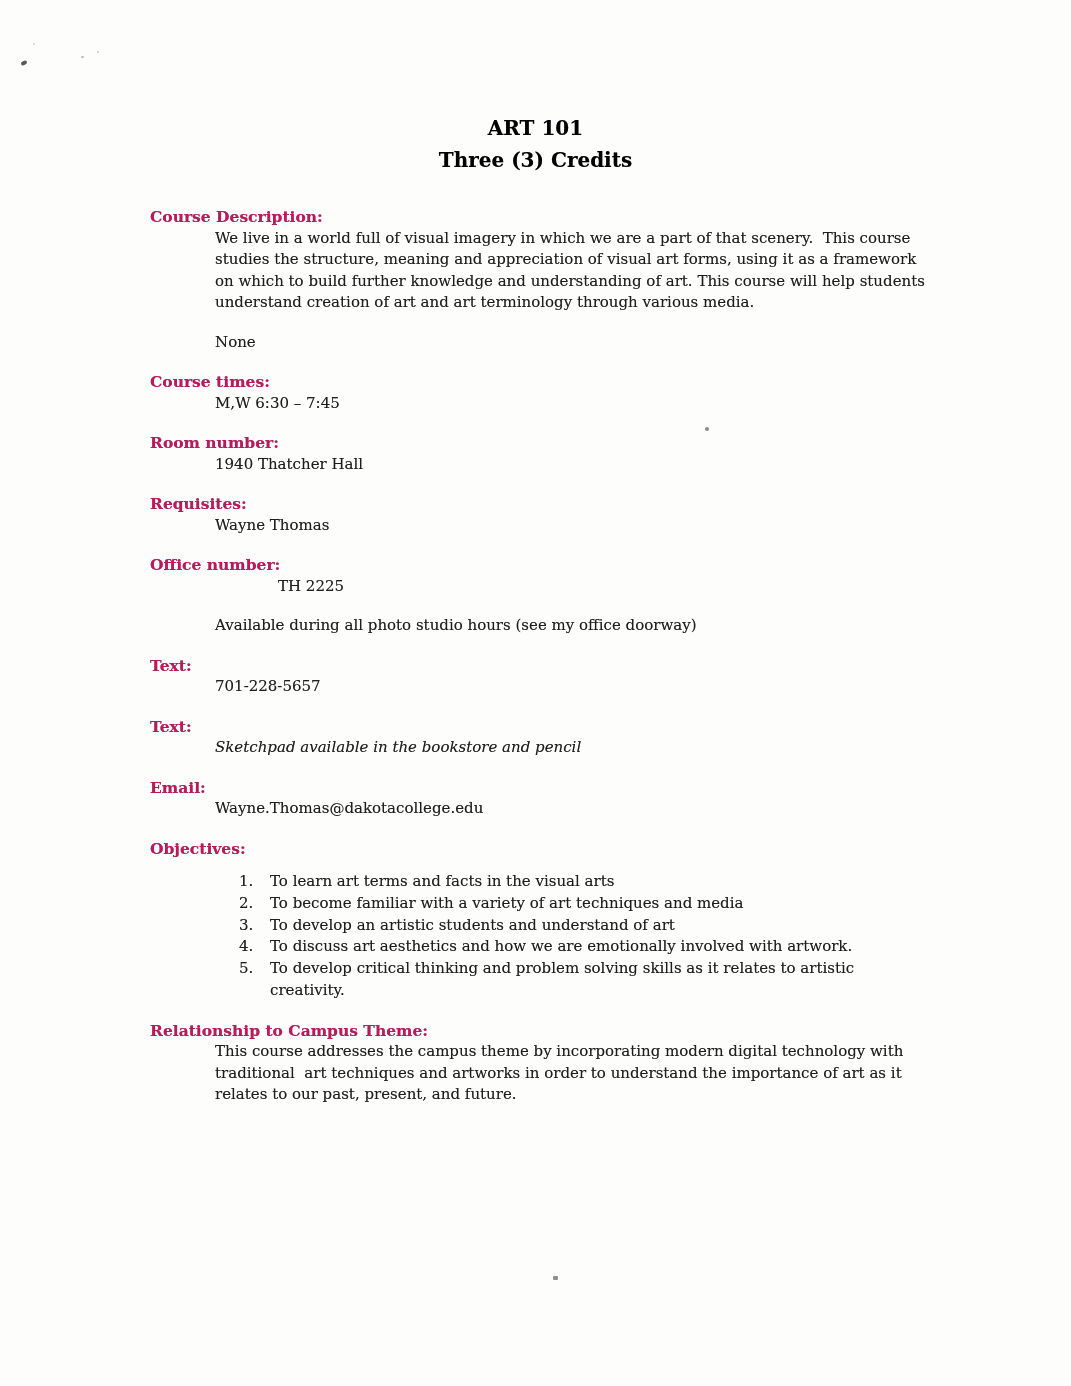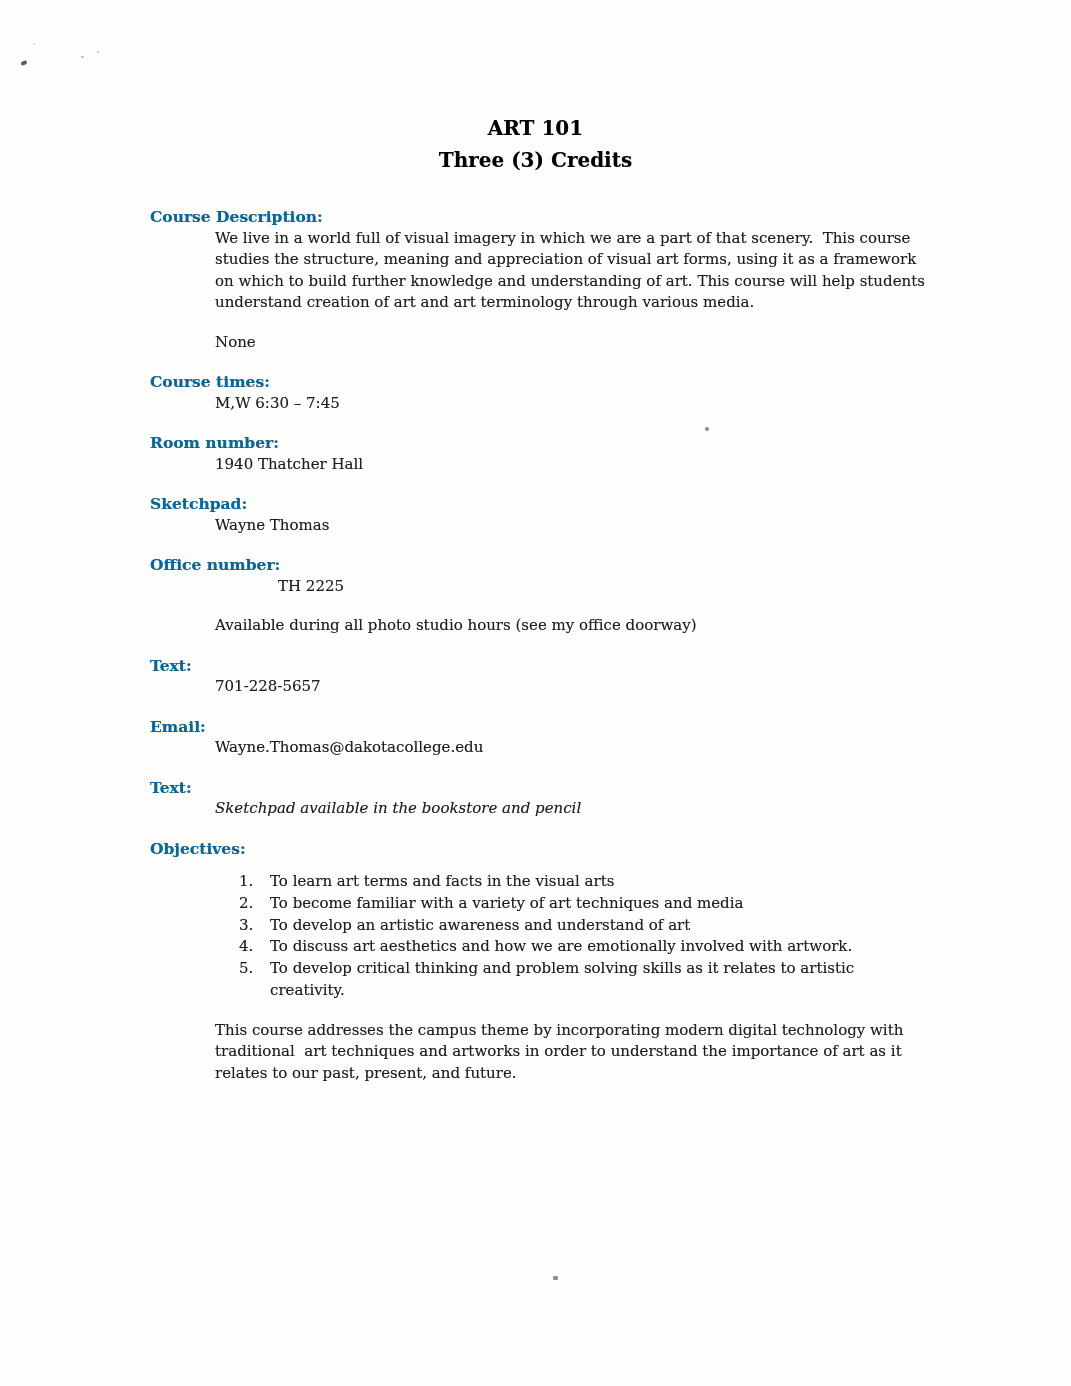--- a/index.html
+++ b/index.html
@@ -24,21 +24,21 @@
   }
   .content {
     margin: 30px 95px 0 150px;
   }
   section.sec { margin-bottom: 18px; }
   h3.heading {
     margin: 0;
     font-size: 15.5px;
     line-height: 21.5px;
     font-weight: 700;
-    color: #0369a1;
+    color: #be185d;
   }
   p.body {
     margin: 0 0 0 65px;
     font-size: 15px;
     line-height: 21.5px;
     white-space: pre-wrap;
   }
   p.body.deep { margin-left: 128px; }
   p.body.italic { font-style: italic; }
   ol.objectives {
@@ -100,60 +100,61 @@
       <h3 class="heading">Course times:</h3>
       <p class="body">M,W 6:30 – 7:45</p>
     </section>
 
     <section class="sec">
       <h3 class="heading">Room number:</h3>
       <p class="body">1940 Thatcher Hall</p>
     </section>
 
     <section class="sec">
-      <h3 class="heading">Sketchpad:</h3>
+      <h3 class="heading">Requisites:</h3>
       <p class="body">Wayne Thomas</p>
     </section>
 
     <section class="sec">
       <h3 class="heading">Office number:</h3>
       <p class="body deep">TH 2225</p>
     </section>
 
     <section class="sec">
       <p class="body">Available during all photo studio hours (see my office doorway)</p>
     </section>
 
     <section class="sec">
       <h3 class="heading">Text:</h3>
       <p class="body">701-228-5657</p>
     </section>
 
     <section class="sec">
-      <h3 class="heading">Email:</h3>
-      <p class="body">Wayne.Thomas@dakotacollege.edu</p>
+      <h3 class="heading">Text:</h3>
+      <p class="body italic">Sketchpad available in the bookstore and pencil</p>
     </section>
 
     <section class="sec">
-      <h3 class="heading">Text:</h3>
-      <p class="body italic">Sketchpad available in the bookstore and pencil</p>
+      <h3 class="heading">Email:</h3>
+      <p class="body">Wayne.Thomas@dakotacollege.edu</p>
     </section>
 
     <section class="sec">
       <h3 class="heading">Objectives:</h3>
       <ol class="objectives">
         <li>To learn art terms and facts in the visual arts</li>
         <li>To become familiar with a variety of art techniques and media</li>
-        <li>To develop an artistic awareness and understand of art</li>
+        <li>To develop an artistic students and understand of art</li>
         <li>To discuss art aesthetics and how we are emotionally involved with artwork.</li>
         <li>To develop critical thinking and problem solving skills as it relates to artistic
 creativity.</li>
       </ol>
     </section>
 
     <section class="sec">
+      <h3 class="heading">Relationship to Campus Theme:</h3>
       <p class="body">This course addresses the campus theme by incorporating modern digital technology with
 traditional  art techniques and artworks in order to understand the importance of art as it
 relates to our past, present, and future.</p>
     </section>
 
   </div>
 </div>
 
 </body></html>

